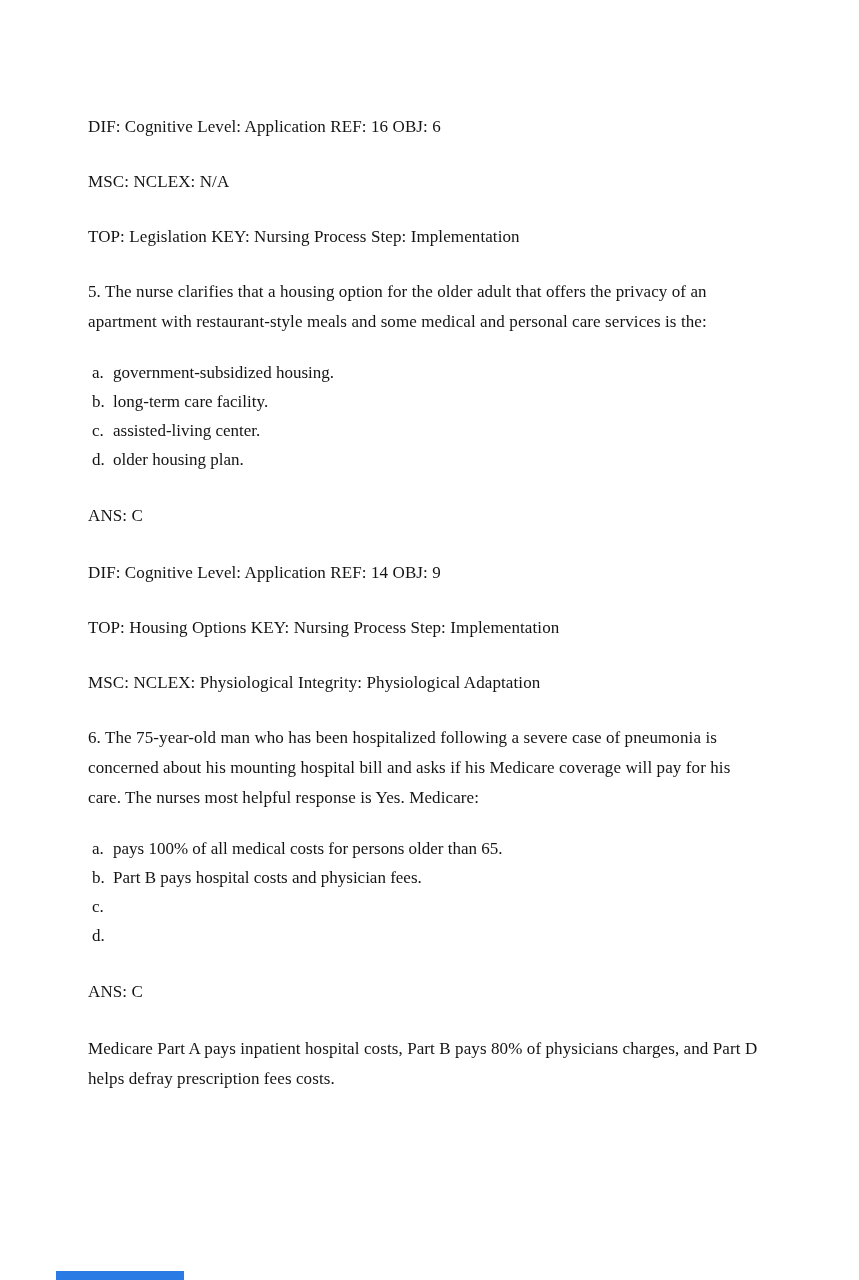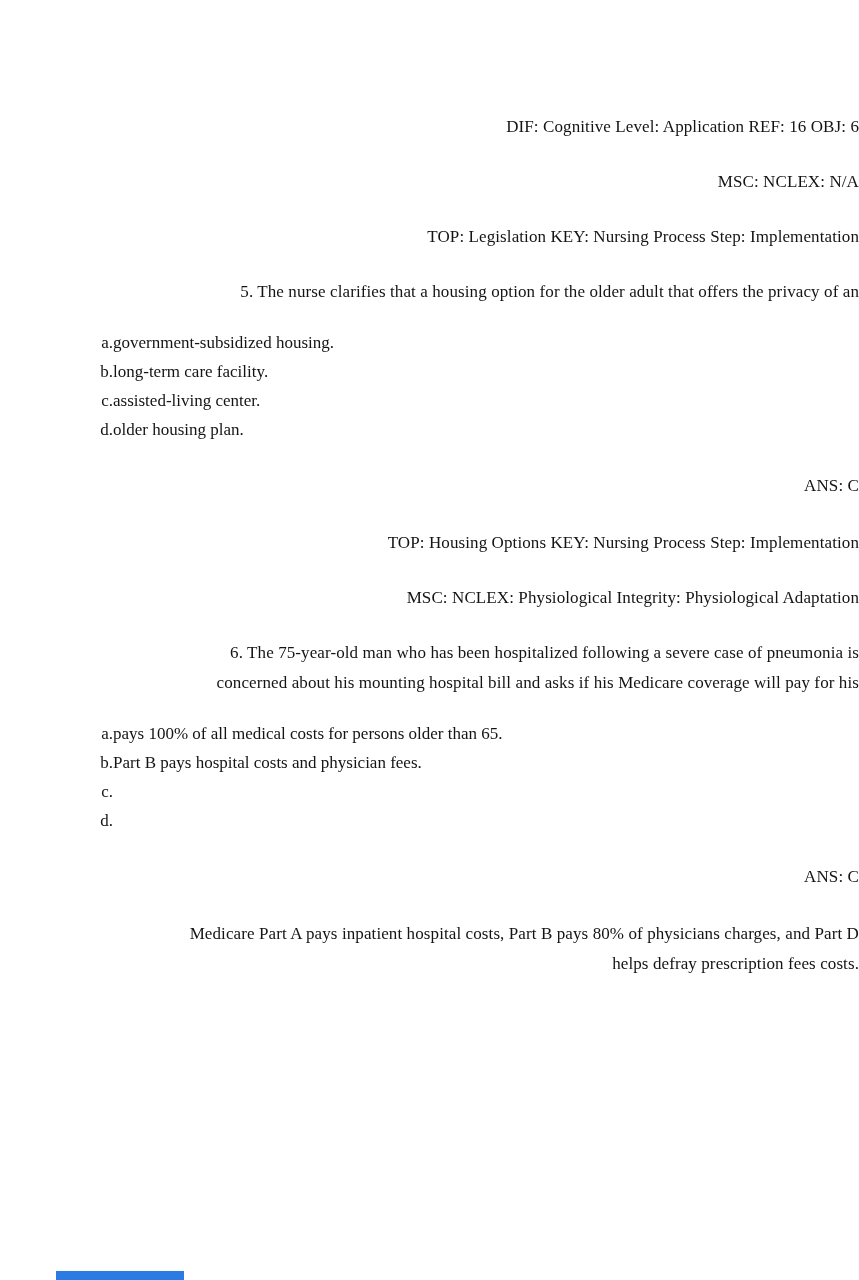--- a/index.html
+++ b/index.html
@@ -1,15 +1,15 @@
 <!DOCTYPE html>
 <html><head>
 <meta charset="utf-8">
 <style>
-  * { margin: 0; padding: 0; box-sizing: border-box; text-align: right; }
+  * { margin: 0; padding: 0; box-sizing: border-box; }
   html, body {
     width: 859px;
     height: 1280px;
     background: #ffffff;
     overflow: hidden;
     font-family: "Liberation Serif", "DejaVu Serif", serif;
     color: #141414;
     position: relative;
   }
   .doc {
@@ -49,20 +49,21 @@
 <body style="background: rgb(255, 255, 255); color: rgb(20, 20, 20);">
 
 <div class="doc">
 
   <div class="line block">DIF: Cognitive Level: Application REF: 16 OBJ: 6</div>
   <div class="line block">MSC: NCLEX: N/A</div>
   <div class="line block">TOP: Legislation KEY: Nursing Process Step: Implementation</div>
 
   <div class="gap-stem">
     <div class="line">5. The nurse clarifies that a housing option for the older adult that offers the privacy of an</div>
+    <div class="line">apartment with restaurant-style meals and some medical and personal care services is the:</div>
   </div>
 
   <div class="options gap-lg">
     <div class="option-row">
       <span class="opt-letter">a.</span>
       <span class="opt-text">government-subsidized housing.</span>
     </div>
     <div class="option-row">
       <span class="opt-letter">b.</span>
       <span class="opt-text">long-term care facility.</span>
@@ -75,26 +76,28 @@
       <span class="opt-letter">d.</span>
       <span class="opt-text">older housing plan.</span>
     </div>
   </div>
 
   <div class="line gap-lg">ANS: C</div>
 
   <div class="gap-lg">
   </div>
 
+  <div class="line block">DIF: Cognitive Level: Application REF: 14 OBJ: 9</div>
   <div class="line block">TOP: Housing Options KEY: Nursing Process Step: Implementation</div>
   <div class="line block">MSC: NCLEX: Physiological Integrity: Physiological Adaptation</div>
 
   <div class="gap-stem">
     <div class="line">6. The 75-year-old man who has been hospitalized following a severe case of pneumonia is</div>
     <div class="line">concerned about his mounting hospital bill and asks if his Medicare coverage will pay for his</div>
+    <div class="line">care. The nurses most helpful response is Yes. Medicare:</div>
   </div>
 
   <div class="options gap-lg">
     <div class="option-row">
       <span class="opt-letter">a.</span>
       <span class="opt-text">pays 100% of all medical costs for persons older than 65.</span>
     </div>
     <div class="option-row">
       <span class="opt-letter">b.</span>
       <span class="opt-text">Part B pays hospital costs and physician fees.</span>

